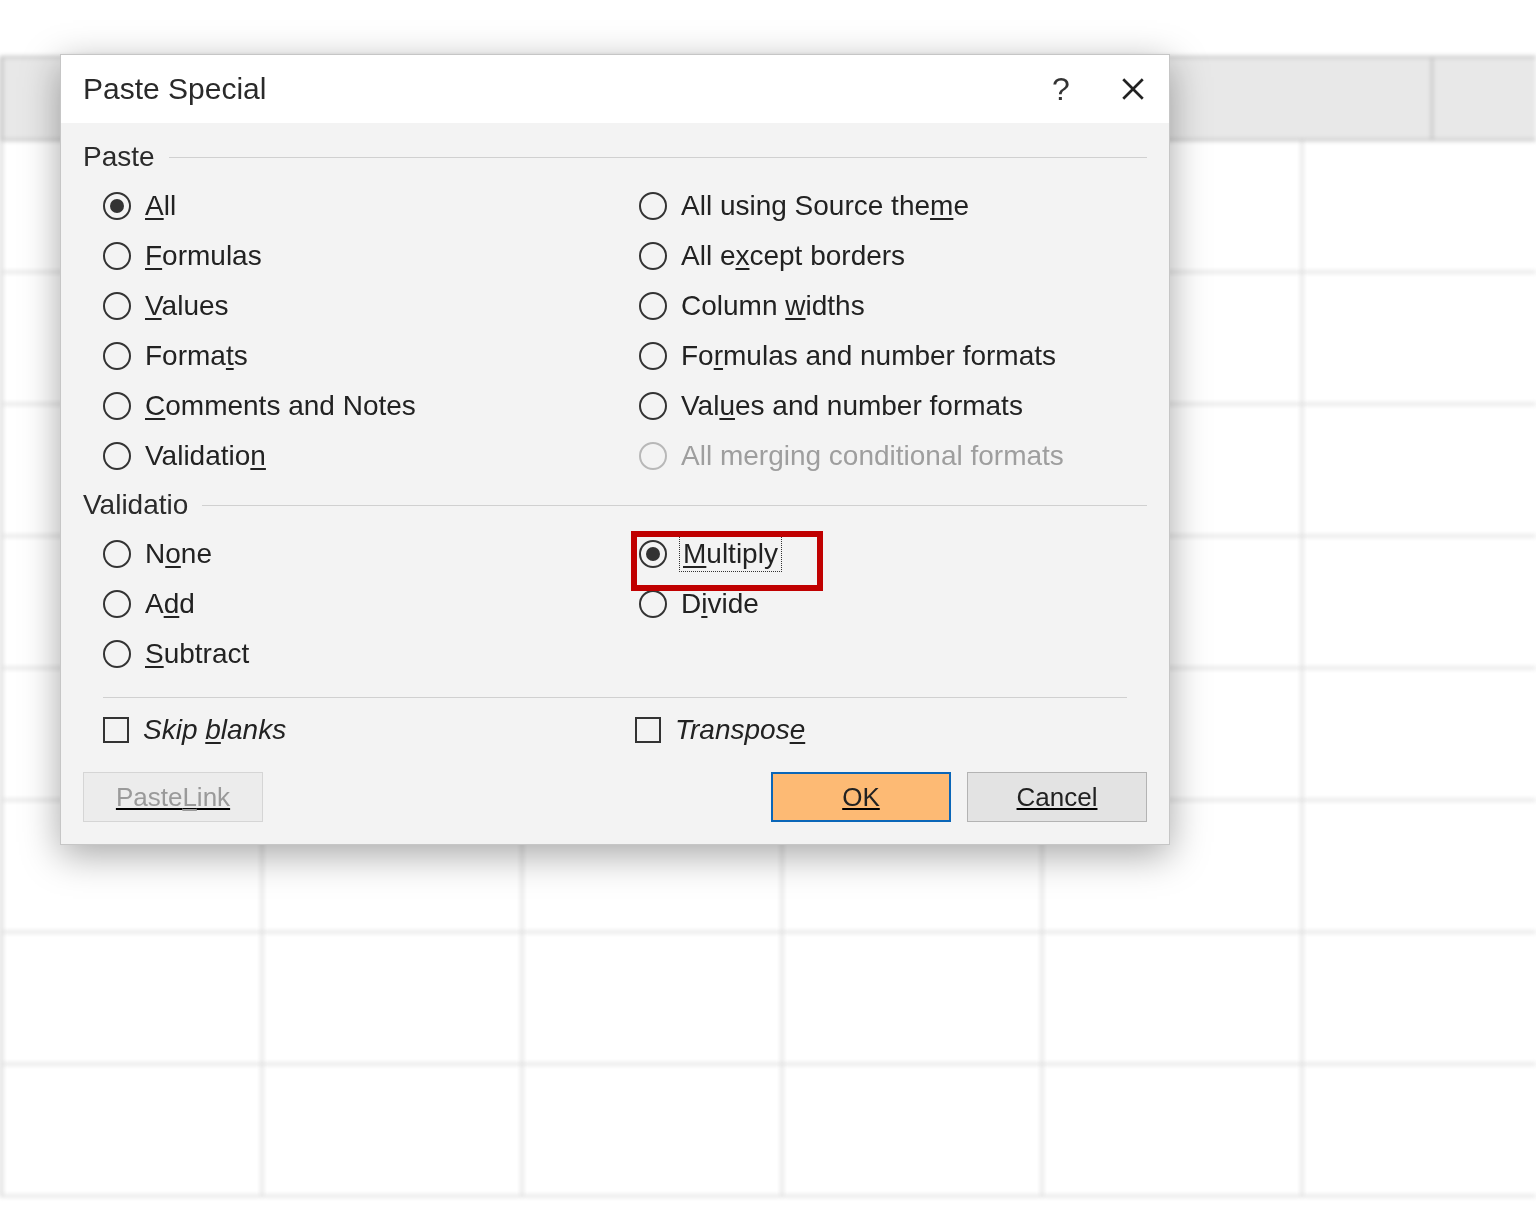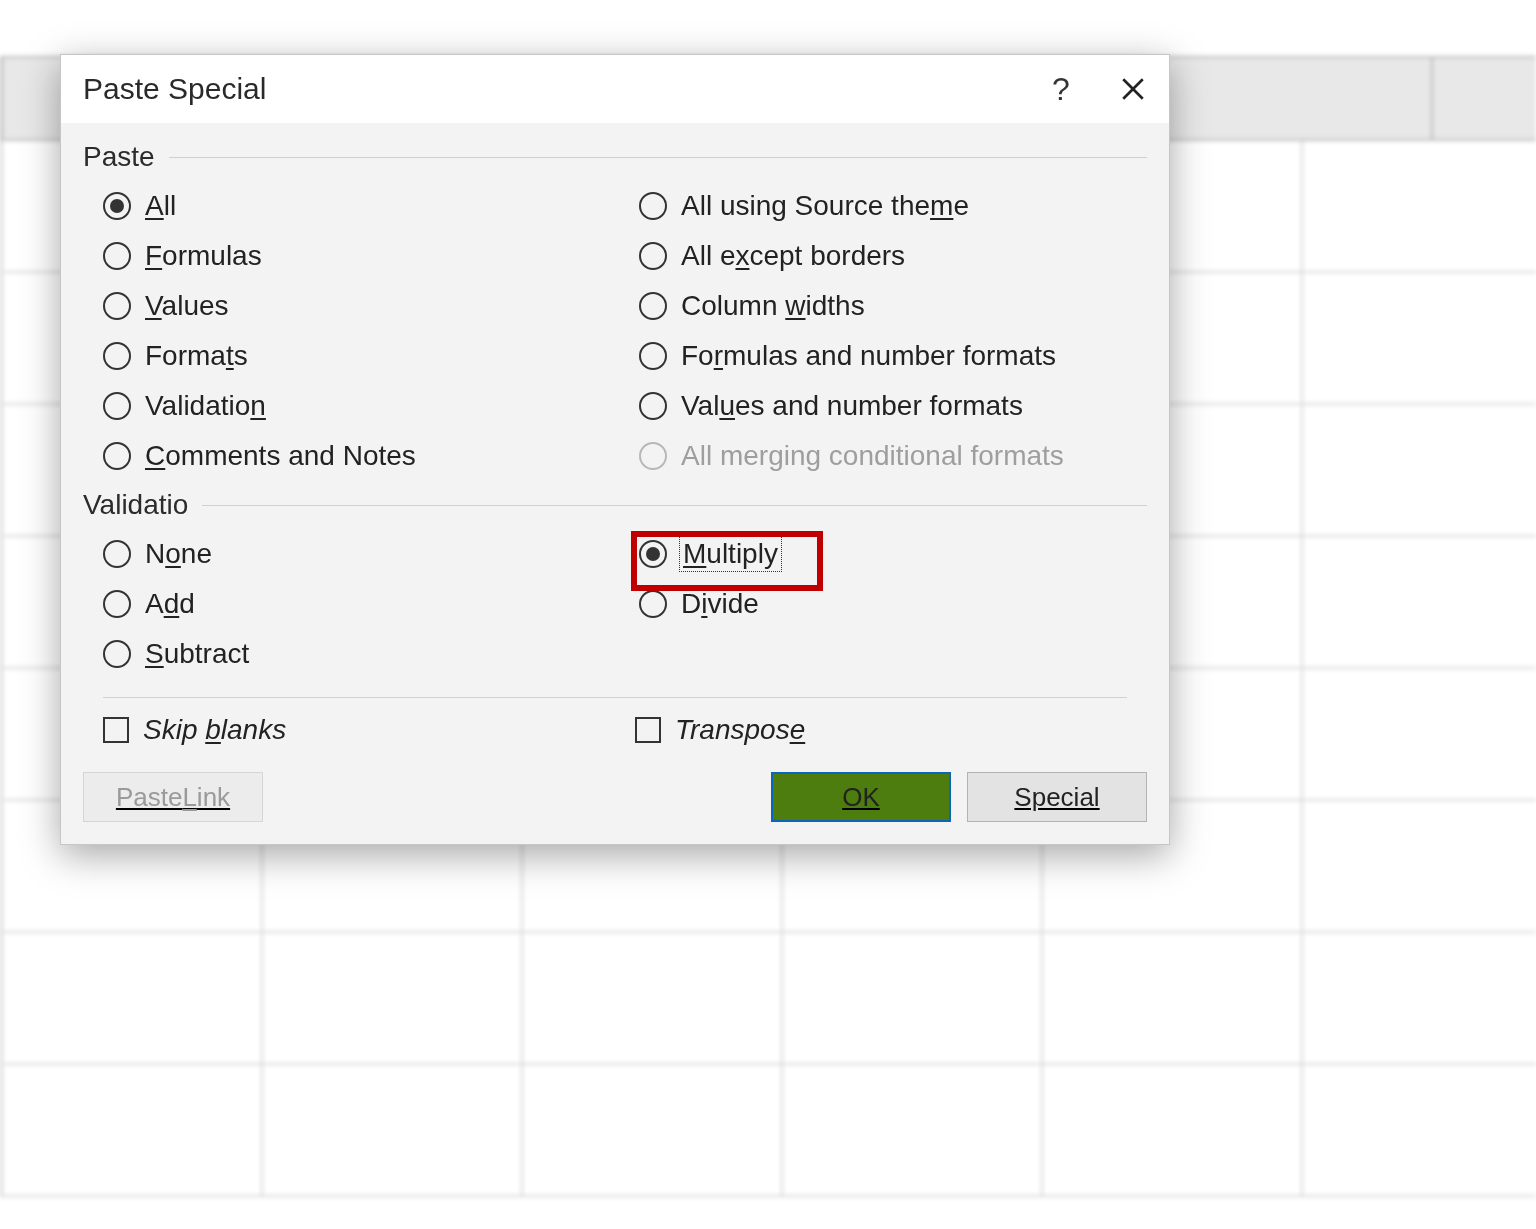--- a/index.html
+++ b/index.html
@@ -158,21 +158,21 @@
     display:flex; align-items:center; justify-content:center;
     font-size: 26px;
     background:#e3e3e3;
     border:1px solid #b3b3b3;
     cursor:pointer;
     color:#222;
   }
   .btn + .btn { margin-left: 16px; }
   .btn.link { margin-left: 0; margin-right:auto; }
   .btn.disabled { color:#9a9a9a; border-color:#d5d5d5; background:#ececec; cursor:default; }
-  .btn.primary { border:2.5px solid #0a66b8; background:#4d7c0f; }
+  .btn.primary { border:2.5px solid #0a66b8; background:#fdba74; }
 
   .spacer-right { margin-left:auto; }
 </style>
 </head>
 <body>
 
 <div class="sheet">
   <div class="colhdr">
     <div class="cellA"></div>
     <div class="col colB"></div>
@@ -282,25 +282,25 @@
           <label class="opt">
             <span class="radio"></span>
             <span class="lbl"><span class="u">V</span>alues</span>
           </label>
           <label class="opt">
             <span class="radio"></span>
             <span class="lbl">Forma<span class="u">t</span>s</span>
           </label>
           <label class="opt">
             <span class="radio"></span>
+            <span class="lbl"><span class="u">C</span>omments and Notes</span>
+          </label>
+          <label class="opt">
+            <span class="radio"></span>
             <span class="lbl">Validatio<span class="u">n</span></span>
-          </label>
-          <label class="opt">
-            <span class="radio"></span>
-            <span class="lbl"><span class="u">C</span>omments and Notes</span>
           </label>
         </div>
       <div class="col2" id="paste-right">
           <label class="opt">
             <span class="radio"></span>
             <span class="lbl">All using Source the<span class="u">m</span>e</span>
           </label>
           <label class="opt">
             <span class="radio"></span>
             <span class="lbl">All e<span class="u">x</span>cept borders</span>
@@ -361,16 +361,16 @@
       </label>
       <label class="chk">
         <span class="box"></span>
         <span>Transpos<span class="u">e</span></span>
       </label>
     </div>
 
     <div class="btnrow">
       <div class="btn link disabled">Paste <span class="u">L</span>ink</div>
       <div class="btn primary spacer-right">OK</div>
-      <div class="btn">Special</div>
+      <div class="btn">Cancel</div>
     </div>
   </div>
 </div>
 
 </body></html>

